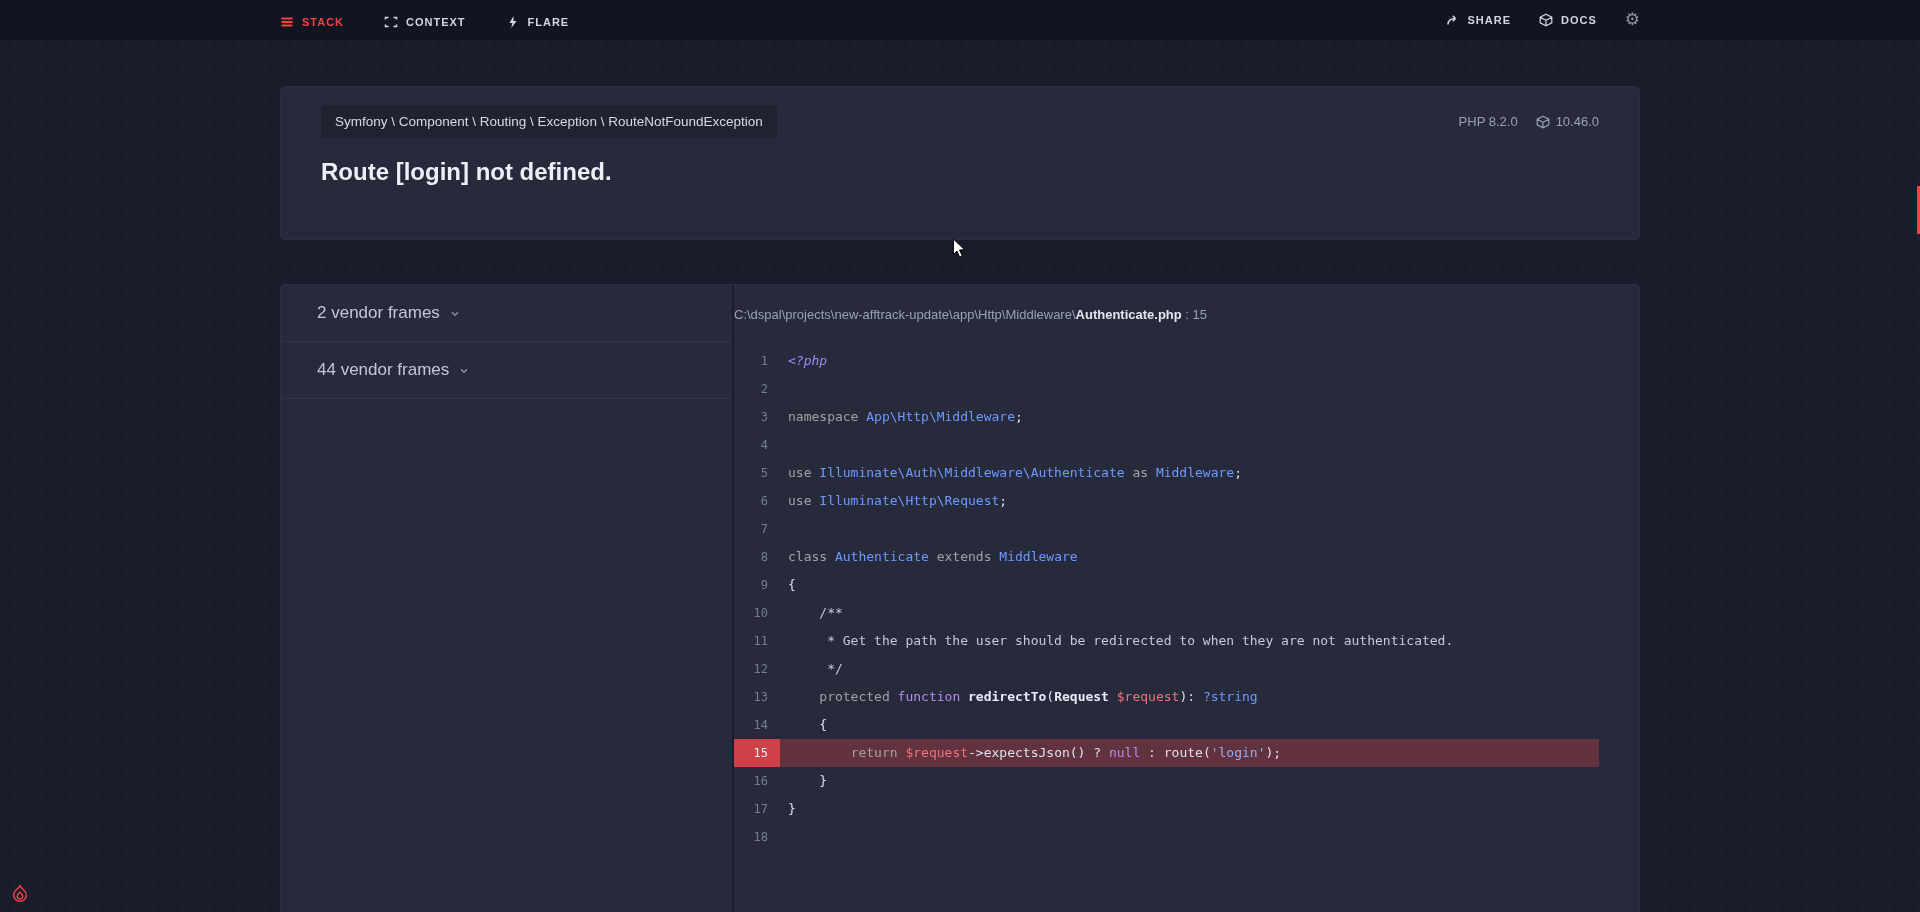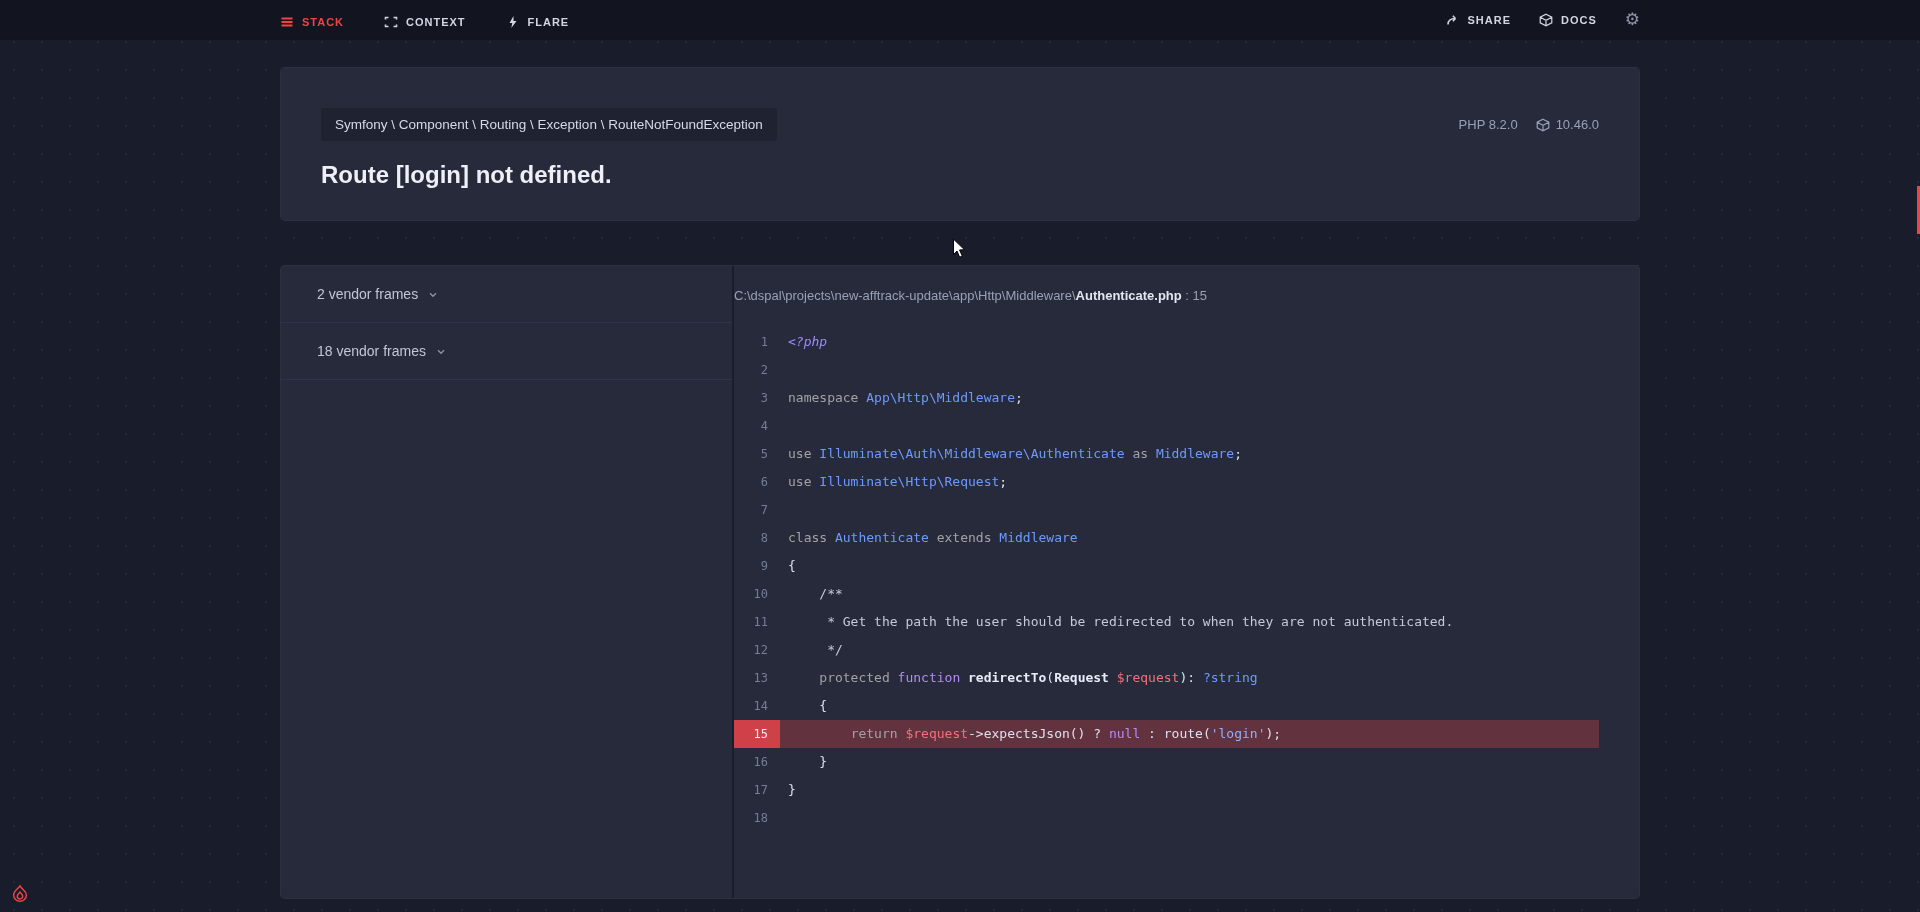--- a/index.html
+++ b/index.html
@@ -22,37 +22,37 @@
   .nav-item { display: flex; gap: 8px; align-items: center; color: #d3d6e2;
               font-size: 11px; font-weight: 700; letter-spacing: .09em; }
   .nav-item svg { display: block; }
   .nav-item.active { color: #ef4444; }
   .gear { font-family: "DejaVu Sans", sans-serif; font-size: 17px; color: #8f94a8; line-height: 1; }
 
   
   .container { width: 1360px; margin: 0 auto; }
   .card { background: #262a3b; border-radius: 5px; border: 1px solid rgba(255,255,255,.03); }
 
-  .error-card { margin-top: 27px; height: 154px; padding: 40px 40px; }
+  .error-card { margin-top: 46px; height: 154px; padding: 18px 40px; }
   .error-top { display: flex; justify-content: space-between; align-items: center; }
   .exception-pill { background: #1e2231; padding: 9px 14px; border-radius: 3px;
                     font-size: 13.5px; color: #d6dae6; white-space: pre; }
   .versions { display: flex; gap: 18px; align-items: center; color: #9aa0b5; font-size: 13px; }
   .ver { display: flex; gap: 6px; align-items: center; }
   h1.error-message { margin: 20px 0 0; font-size: 24px; font-weight: 700; color: #eef0f7; }
 
   
   .stack-card { margin-top: 44px; height: 634px; display: flex; overflow: hidden; }
   .frames-panel { width: 453px; flex: none; border-right: 2px solid #191c2b; display: flex; flex-direction: column; }
   .frames-header { height: 58px; flex: none; background: #1f2232; border-bottom: 1px solid #323850;
                    display: flex; align-items: center; gap: 10px; padding-left: 36px;
                    font-size: 12px; color: #c9cedd; text-align: left; }
   .frame-group { height: 57px; flex: none; display: flex; align-items: center; gap: 9px;
                  padding-left: 36px; border-bottom: 1px solid #2f344b;
-                 color: #c2c7d6; font-size: 14px; text-align: left; }
+                 color: #c2c7d6; font-size: 17px; text-align: left; }
   .frame-group svg { margin-top: 2px; }
   .frame.selected { flex: none; background: #ef4444; padding: 13px 16px 13px 36px; text-align: left; color: #fff; display: block; }
   .frame-path { font-size: 12.5px; color: rgba(255,255,255,.96); white-space: pre; }
   .frame-method { font-size: 13.5px; font-weight: 700; margin-top: 5px; }
 
   .code-panel { flex: 1; min-width: 0; display: flex; flex-direction: column; }
   .code-header { height: 58px; flex: none; display: flex; align-items: center; 
                  padding-right: 40px; font-size: 13px; color: #9aa0b5; white-space: pre; }
   .path-file { color: #e3e6f0; font-weight: 700; }
   .path-line, .path-sep { color: #9aa0b5; }
@@ -152,21 +152,21 @@
 
       <button class="frame-group">
         <span>2 vendor frames</span>
         <svg width="12" height="12" viewBox="0 0 14 14" fill="none" stroke="#8b90a5" stroke-width="1.6">
           <path d="M3.5 5L7 8.5L10.5 5"></path>
         </svg>
       </button>
 
 
       <button class="frame-group">
-        <span>18 vendor frames</span>
+        <span>44 vendor frames</span>
         <svg width="12" height="12" viewBox="0 0 14 14" fill="none" stroke="#8b90a5" stroke-width="1.6">
           <path d="M3.5 5L7 8.5L10.5 5"></path>
         </svg>
       </button>
     </aside>
 
     <div class="code-panel">
       <div class="code-header"><span class="path-prefix">C:\dspal\projects\new-afftrack-update\app\Http\Middleware\</span><span class="path-file">Authenticate.php</span><span class="path-sep"> : </span><span class="path-line">15</span></div>
       <div class="code-lines">
           <div class="code-row">

